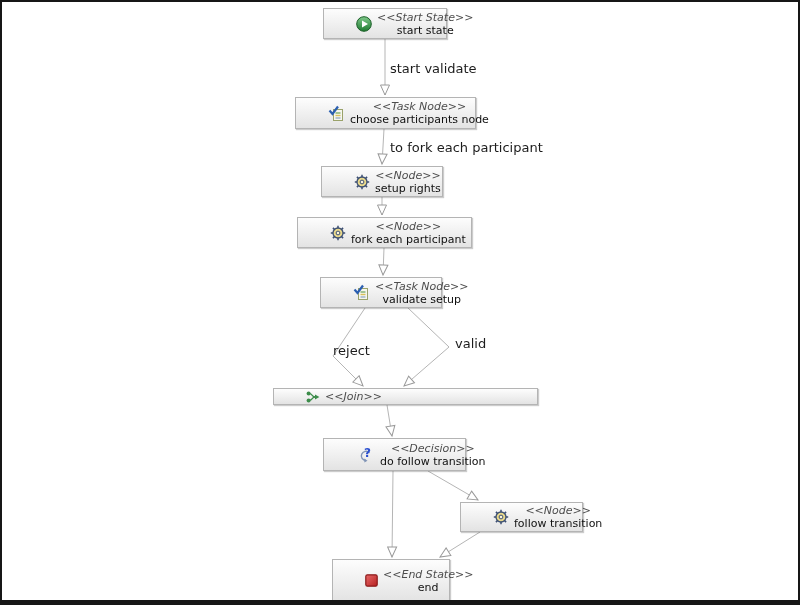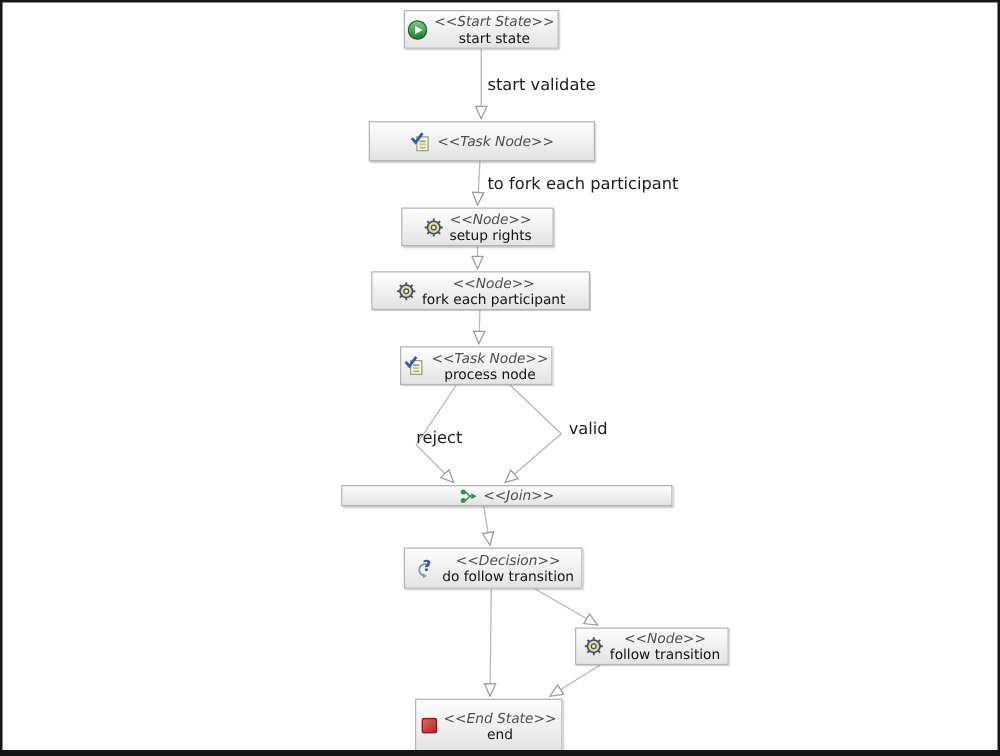--- a/index.html
+++ b/index.html
@@ -18,26 +18,27 @@
     pointer-events: none;
     z-index: 30;
   }
   svg.edges {
     position: absolute; left: 0; top: 0;
     width: 800px; height: 605px;
     z-index: 1;
   }
   .node {
     position: absolute;
-    display: flex; align-items: center; justify-content: center;
+    display: flex; align-items: center; 
     gap: 5px;
     border: 1px solid #b4b4b4;
     background: linear-gradient(180deg, #fdfdfd 0%, #efefef 55%, #e3e3e3 100%);
     box-shadow: 1px 1px 1px rgba(110,110,110,0.35);
     z-index: 10;
+    padding-left: 32px;
   }
   .labels { display: flex; flex-direction: column; align-items: center; }
   .stereo {
     font-style: italic; color: #4d4d4d;
     font-size: 11px; line-height: 13px; white-space: nowrap;
   }
   .name {
     font-weight: normal; color: #101010;
     font-size: 11px; line-height: 13px; white-space: nowrap;
   }
@@ -103,20 +104,21 @@
       <svg width="17" height="17" viewBox="0 0 17 17">
         <rect x="5.5" y="4.5" width="9" height="11" fill="#f6f6ee" stroke="#9aa26a" stroke-width="1"></rect>
         <line x1="7.5" y1="8" x2="12.5" y2="8" stroke="#7fae6a" stroke-width="1.4"></line>
         <line x1="7.5" y1="10.5" x2="12.5" y2="10.5" stroke="#d9c15a" stroke-width="1.4"></line>
         <line x1="7.5" y1="13" x2="12.5" y2="13" stroke="#9ab0c8" stroke-width="1.4"></line>
         <path d="M1.5,5.5 L4.5,9 L10,1.5" stroke="#2b5fb0" stroke-width="2.2" fill="none"></path>
       </svg>
     </span>
     <div class="labels">
       <div class="stereo">&lt;&lt;Task Node&gt;&gt;</div>
+      <div class="name">choose participants node</div>
     </div>
   </div>
 
   <div class="node" style="left:321px;top:166px;width:122px;height:31px">
     <span class="icon">
       <svg width="16" height="16" viewBox="0 0 16 16">
         <g stroke="#3c4f72" stroke-width="1.5">
           <line x1="8" y1="0.8" x2="8" y2="15.2"></line>
             <line x1="0.8" y1="8" x2="15.2" y2="8"></line>
           <line x1="2.9" y1="2.9" x2="13.1" y2="13.1"></line>
@@ -156,21 +158,21 @@
       <svg width="17" height="17" viewBox="0 0 17 17">
         <rect x="5.5" y="4.5" width="9" height="11" fill="#f6f6ee" stroke="#9aa26a" stroke-width="1"></rect>
         <line x1="7.5" y1="8" x2="12.5" y2="8" stroke="#7fae6a" stroke-width="1.4"></line>
         <line x1="7.5" y1="10.5" x2="12.5" y2="10.5" stroke="#d9c15a" stroke-width="1.4"></line>
         <line x1="7.5" y1="13" x2="12.5" y2="13" stroke="#9ab0c8" stroke-width="1.4"></line>
         <path d="M1.5,5.5 L4.5,9 L10,1.5" stroke="#2b5fb0" stroke-width="2.2" fill="none"></path>
       </svg>
     </span>
     <div class="labels">
       <div class="stereo">&lt;&lt;Task Node&gt;&gt;</div>
-      <div class="name">process node</div>
+      <div class="name">validate setup</div>
     </div>
   </div>
 
   <div class="node" style="left:273px;top:388px;width:265px;height:17px">
     <span class="icon">
       <svg width="14" height="12" viewBox="0 0 14 12">
         <circle cx="2.6" cy="2.6" r="2" fill="#3c8c4a"></circle>
         <circle cx="2.6" cy="9.4" r="2" fill="#3c8c4a"></circle>
         <path d="M3.5,2.6 C6.5,2.6 6,6 9,6" stroke="#3c8c4a" stroke-width="1.3" fill="none"></path>
         <path d="M3.5,9.4 C6.5,9.4 6,6 9,6" stroke="#3c8c4a" stroke-width="1.3" fill="none"></path>

